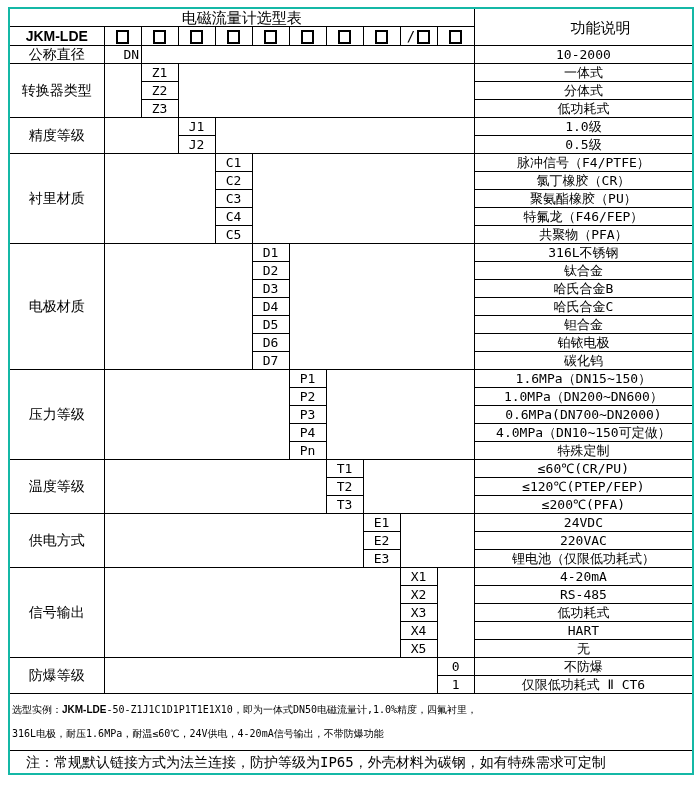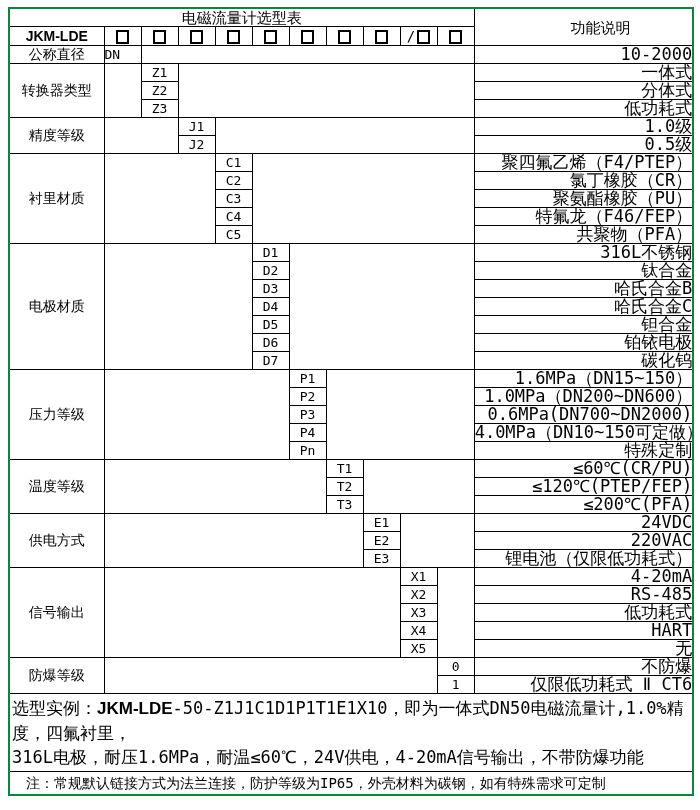--- a/index.html
+++ b/index.html
@@ -1,31 +1,31 @@
 <!DOCTYPE html>
 <html><head>
 <meta charset="utf-8">
 <style>
   html,body{margin:0;padding:0;background:#ffffff;}
   body{width:700px;height:810px;font-family:"Liberation Sans",sans-serif;color:#000;}
   .page{padding:7px 8px 0 8px;}
-  table{border-collapse:collapse;table-layout:fixed;width:684px;border:2px solid #15803d;}
+  table{border-collapse:collapse;table-layout:fixed;width:684px;border:2px solid #14b8a6;}
   td{border:1px solid #000;height:17px;padding:0;text-align:center;vertical-align:middle;
      font-size:13px;line-height:17px;overflow:hidden;white-space:nowrap;
      font-family:"DejaVu Sans Mono","Liberation Sans",sans-serif;}
   td.title-cell{font-size:15px;font-family:"Liberation Sans",sans-serif;}
   td.fn-header{font-size:15px;font-family:"Liberation Sans",sans-serif;padding-left:34px;}
   td.label-cell{font-size:14px;font-family:"Liberation Sans",sans-serif;}
   td.model-cell{font-weight:700;font-size:14px;font-family:"Liberation Sans",sans-serif;}
   td.code-cell{font-size:13px;}
-  td.code-left{text-align:left;padding-left:0;}
-  td.desc-cell{font-size:17px;text-align:right;}
+  td.code-left{text-align:left;padding-left:19px;}
+  td.desc-cell{font-size:13px;}
   .cb{display:inline-block;width:9px;height:10px;border:2px solid #000;vertical-align:middle;background:#fff;}
   .slash{display:inline-block;font-size:14px;margin-right:2px;vertical-align:middle;}
-  td.example-cell{height:52px;text-align:left;font-size:17px;line-height:24px;padding:2px 2px;white-space:normal;}
+  td.example-cell{height:52px;text-align:left;font-size:10px;line-height:24px;padding:2px 2px;white-space:normal;}
   td.example-cell .line1{text-align:left;}
   td.example-cell .line2{text-align:left;}
   td.example-cell b{font-family:"Liberation Sans",sans-serif;font-weight:700;}
   td.note-cell{height:22px;text-align:left;font-size:14px;padding-left:16px;}
 </style>
 </head>
 <body>
 
 <div class="page">
   <table>
@@ -91,21 +91,21 @@
         </tr>
         <tr>
           <td class="code-cell">J2</td>
           <td class="desc-cell">0.5级</td>
         </tr>
         <tr>
           <td class="label-cell" rowspan="5">衬里材质</td>
           <td rowspan="5" colspan="3"></td>
           <td class="code-cell">C1</td>
           <td rowspan="5" colspan="6"></td>
-          <td class="desc-cell">聚四氟乙烯（F4/PTEP）</td>
+          <td class="desc-cell">脉冲信号（F4/PTFE）</td>
         </tr>
         <tr>
           <td class="code-cell">C2</td>
           <td class="desc-cell">氯丁橡胶（CR）</td>
         </tr>
         <tr>
           <td class="code-cell">C3</td>
           <td class="desc-cell">聚氨酯橡胶（PU）</td>
         </tr>
         <tr>

